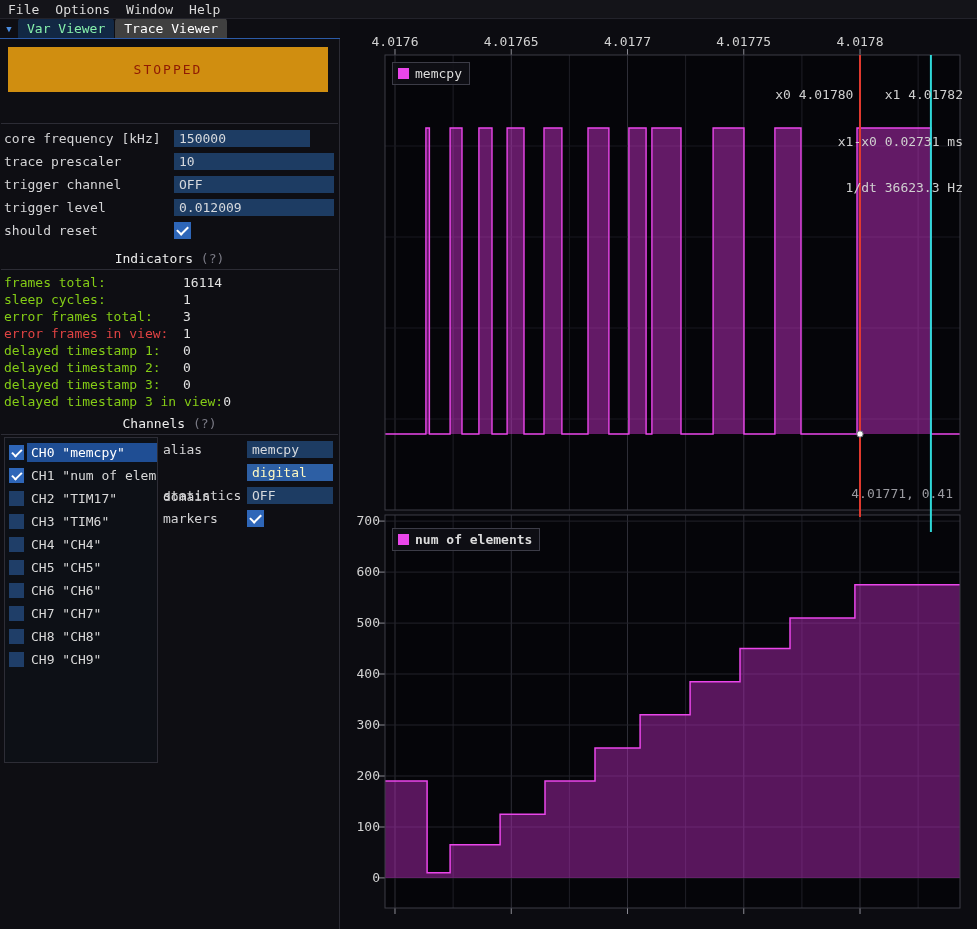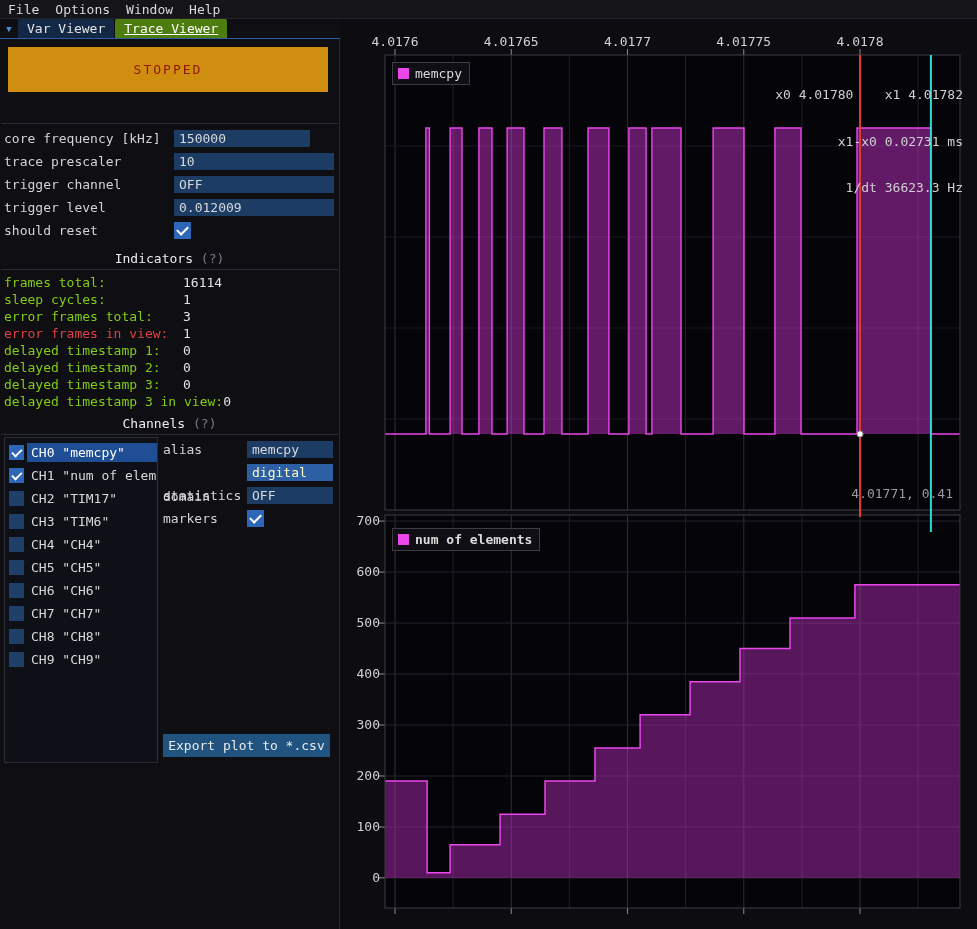--- a/index.html
+++ b/index.html
@@ -14,22 +14,22 @@
     background:#141419;border-bottom:1px solid #23232b;
     display:flex;align-items:center;box-sizing:border-box;
   }
   .menu-item{padding:0 8px;color:#dadada;cursor:default;}
   .tabbar{
     position:absolute;left:0;top:19px;width:340px;height:20px;z-index:5;
     background:#0e0e13;border-bottom:1px solid #2c5ba8;
     display:flex;align-items:flex-end;box-sizing:border-box;
   }
   .collapse-btn{width:18px;text-align:center;color:#4b8de0;font-size:9px;padding-bottom:4px;}
-  .tab{padding:3px 9px 2px;border-radius:4px 4px 0 0;margin-right:1px;background:#122844;color:#e5e5e5;}
-  .tab.active{background:#4d7c0f;color:#ffffff;text-decoration:underline;}
+  .tab{padding:3px 9px 2px;border-radius:4px 4px 0 0;margin-right:1px;background:#122844;color:#86efac;}
+  .tab.active{background:#404040;color:#ffffff;}
   
   .left-panel{
     position:absolute;left:0;top:39px;width:340px;height:890px;z-index:4;
     background:#0e0e13;border-right:1px solid #2b2b34;box-sizing:border-box;
   }
   .stopped-btn{
     position:absolute;left:8px;top:8px;width:320px;height:45px;
     background:#d08e10;color:#8f1a04;letter-spacing:2px;
     display:flex;align-items:center;justify-content:center;
   }
@@ -306,21 +306,20 @@
         <span class="checkbox" style="width: 15px; height: 15px; left: 4px; top: 3px;"></span>
         <span class="ch-label">CH8 "CH8"</span>
       </div>
       <div class="ch-row" style="top: 211px;">
         <span class="checkbox" style="width: 15px; height: 15px; left: 4px; top: 3px;"></span>
         <span class="ch-label">CH9 "CH9"</span>
       </div>
     </div>
   <div></div>
 
-  <div class="export-btn">Export plot to *.csv</div>
 <div class="prop-label" style="top: 402px;">alias</div>
     <div class="field prop-field" style="top: 402px;">memcpy</div>
     <div class="prop-label" style="top: 425px; margin-top: 24px;">domain</div>
     <div class="field prop-field active" style="top: 425px;">digital</div>
     <div class="prop-label" style="top: 448px;">statistics</div>
     <div class="field prop-field" style="top: 448px;">OFF</div>
     <div class="prop-label" style="top: 471px;">markers</div>
     <span class="checkbox checked" style="width: 17px; height: 17px; left: 247px; top: 471px;">
       <span class="checkmark"></span>
     </span>

